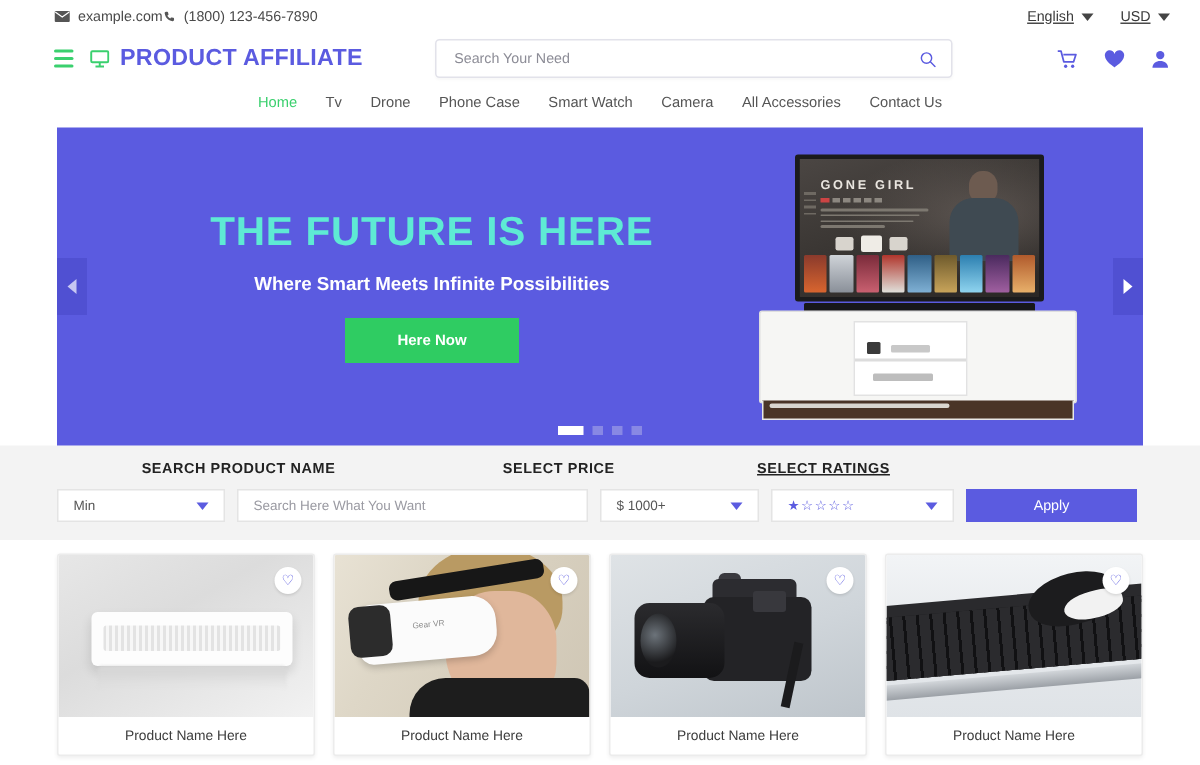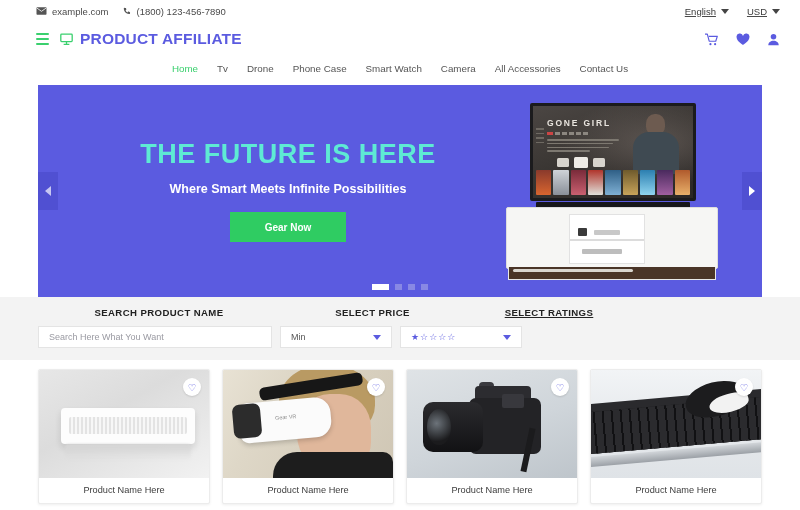--- a/index.html
+++ b/index.html
@@ -13,21 +13,21 @@
   
   .topbar {
     height: 22px;
     display: flex;
     align-items: center;
     padding: 0 20px 0 36px;
     font-size: 9.5px;
     color: #4a4a4a;
     background: #fff;
   }
-  .topbar-left { display: flex; align-items: center; gap: 14px; }
+  .topbar-left { display: flex; align-items: center; }
   .tb-item { display: flex; align-items: center; gap: 5px; white-space: nowrap; }
   .tb-item .gi { display: inline-flex; align-items: center; color: #555; }
   .topbar-right { margin-left: auto; display: flex; align-items: center; gap: 18px; text-decoration: underline; }
   .tb-sel { display: flex; align-items: center; gap: 5px; font-size: 9.5px; color: #3a3a3a; cursor: pointer; }
   .caret-d {
     width: 0; height: 0;
     border-left: 4px solid transparent;
     border-right: 4px solid transparent;
     border-top: 5px solid #444;
   }
@@ -307,20 +307,29 @@
   <div class="brand">
     <span class="brand-icon">
       <svg width="13" height="13" viewBox="0 0 16 16">
           <rect x="1" y="1.5" width="14" height="9" rx="1" stroke="#3ad06e" stroke-width="1.6" fill="none"></rect>
           <path d="M8 10.5v3M4.5 14h7" stroke="#3ad06e" stroke-width="1.6"></path>
         </svg>
     </span>
     <span class="brand-name">PRODUCT AFFILIATE</span>
   </div>
 
+  <div class="searchwrap">
+    <input type="text" placeholder="Search Your Need" style="">
+    <span class="search-btn">
+      <svg width="11" height="11" viewBox="0 0 16 16">
+          <circle cx="6.8" cy="6.8" r="5" stroke="#5b5be0" stroke-width="1.4" fill="none"></circle>
+          <path d="M10.5 10.5L15 15" stroke="#5b5be0" stroke-width="1.4" stroke-linecap="round"></path>
+        </svg>
+    </span>
+  </div>
 
   <div class="header-icons">
     <span>
       <svg width="14" height="13" viewBox="0 0 18 16">
           <path d="M0 1h3l2.4 9.2h8.4l2-6.2H5" stroke="#5b5be0" stroke-width="1.5" fill="none" stroke-linejoin="round"></path>
           <circle cx="7" cy="14" r="1.4" fill="#5b5be0"></circle>
           <circle cx="13" cy="14" r="1.4" fill="#5b5be0"></circle>
         </svg>
     </span>
     <span>
@@ -347,21 +356,21 @@
   <a>All Accessories</a>
   <a>Contact Us</a>
 </div>
 
 <div class="hero-outer">
   <div class="hero">
 
     <div class="hero-left">
       <div class="hero-title">THE FUTURE IS HERE</div>
       <div class="hero-sub">Where Smart Meets Infinite Possibilities</div>
-      <button class="shop-btn">Gear Now</button>
+      <button class="shop-btn">Here Now</button>
     </div>
 
     <div class="hero-right">
       <div class="tv-stage">
         <div class="tv-screen">
           <div class="tv-bg"></div>
           <div class="tv-person">
             <div class="head"></div>
               <div class="body"></div>
           </div>
@@ -432,37 +441,42 @@
   </div>
 </div>
 
 <div class="filterbar">
   <div class="filter-labels">
     <div class="fl-1">SEARCH PRODUCT NAME</div>
     <div class="fl-2">SELECT PRICE</div>
     <div class="fl-3">SELECT RATINGS</div>
   </div>
   <div class="filter-fields">
+    <div class="field sel">
+      <span>Min</span>
+      <span class="caret-p"></span>
+    </div>
     <div class="field search-name">
       <input type="text" placeholder="Search Here What You Want" style="">
     </div>
-    <div class="field sel">
-      <span>Min</span>
+    <div class="field sel price">
+      <span>$ 1000+</span>
       <span class="caret-p"></span>
     </div>
     <div class="field sel rating">
       <span class="stars">
         <span>★</span>
         <span>☆</span>
         <span>☆</span>
         <span>☆</span>
         <span>☆</span>
       </span>
       <span class="caret-p"></span>
     </div>
+    <button class="apply-btn">Apply</button>
   </div>
 </div>
 
 <div class="cards">
 
   <div class="card">
     <div class="card-img p1">
       <div class="ac"></div>
       <div class="ac-refl"></div>
       <div class="wish">♡</div>

